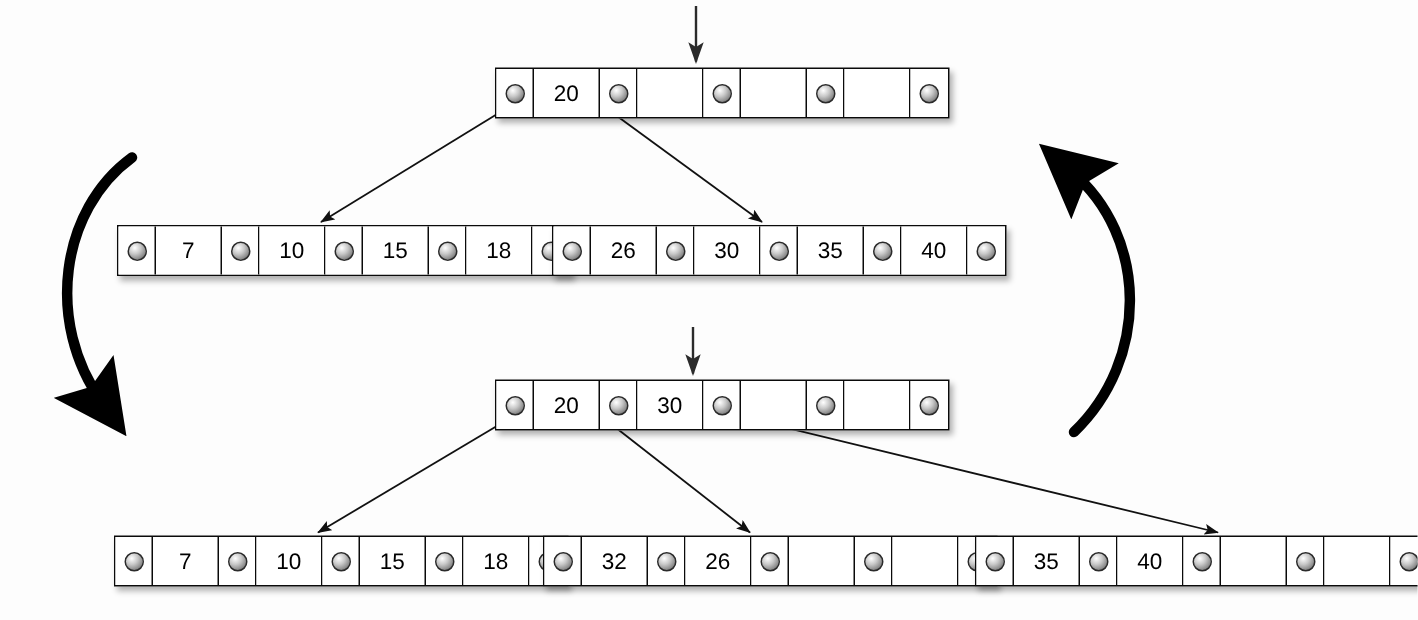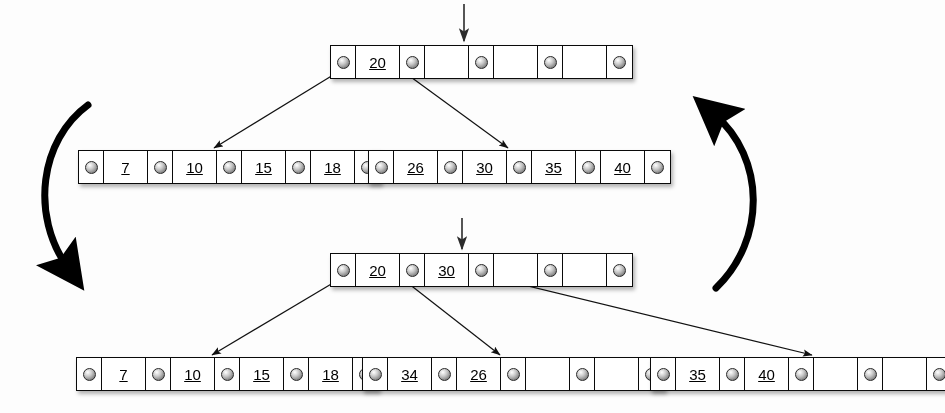--- a/index.html
+++ b/index.html
@@ -14,21 +14,20 @@
   #svg-layer{position:absolute;left:0;top:0;width:945px;height:413px;pointer-events:none;}
 
   .btree-node{
     position:absolute;
     display:flex;
     box-sizing:border-box;
     background:#ffffff;
     border:1.5px solid #0a0a0a;
     box-shadow:2px 3px 4px rgba(0,0,0,0.30);
     height:34px;
-    text-decoration:underline;
   }
   .cell{
     box-sizing:border-box;
     border-right:1.5px solid #0a0a0a;
     display:flex;
     align-items:center;
     justify-content:center;
     background:#ffffff;
     height:100%;
   }
@@ -204,21 +203,21 @@
     <div class="cell key">18</div>
     <div class="cell ptr">
         <span class="dot"></span>
       </div>
   </div>
 
   <div class="btree-node" style="left:362px;top:357px;">
     <div class="cell ptr">
         <span class="dot"></span>
       </div>
-    <div class="cell key">34</div>
+    <div class="cell key">32</div>
     <div class="cell ptr">
         <span class="dot"></span>
       </div>
     <div class="cell key">26</div>
     <div class="cell ptr">
         <span class="dot"></span>
       </div>
     <div class="cell empty"></div>
     <div class="cell ptr">
         <span class="dot"></span>

